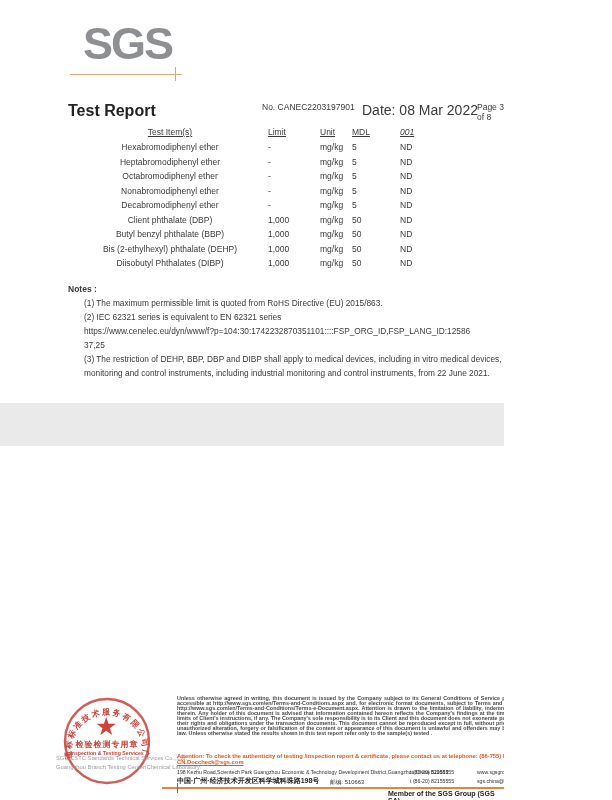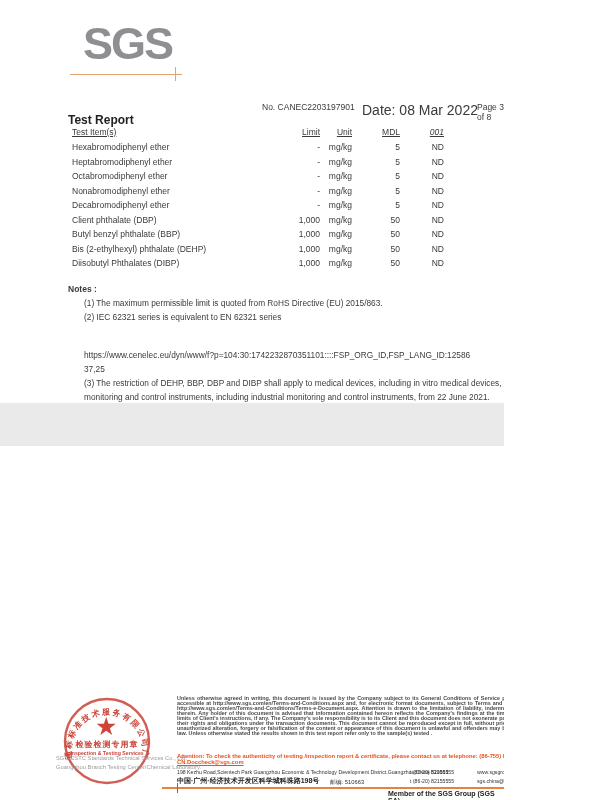--- a/index.html
+++ b/index.html
@@ -7,39 +7,39 @@
     font-family:"Liberation Sans","DejaVu Sans",sans-serif; color:#3a3a3a; }
   #page { position:relative; width:504px; height:800px; background:#fff; overflow:hidden; }
 
   
   .logo { position:absolute; left:83px; top:18px; font-size:45px; font-weight:bold;
           color:#8d8f92; letter-spacing:-2px; }
   .logo-underline { position:absolute; left:70px; top:74px; width:106px; height:1px; background:#dfa673; }
   .reg-tick-v { position:absolute; left:175px; top:67px; width:1px; height:14px; background:#dfa673; }
   .reg-tick-h { position:absolute; left:169px; top:74px; width:13px; height:1px; background:#dfa673; }
 
-  .report-title { position:absolute; left:68px; top:113px; font-size:12px; font-weight:bold; color:#222; }
+  .report-title { position:absolute; left:68px; top:102px; font-size:16px; font-weight:bold; color:#222; }
   .hdr-no   { position:absolute; left:222px; top:102px; font-size:8.5px;padding-left:40px; }
   .hdr-date { position:absolute; left:362px; top:102px; font-size:14px; }
   .hdr-page { position:absolute; left:477px; top:102px; font-size:8.5px; }
 
   
   .tbl { position:absolute; left:72px; top:124px; width:372px; font-size:8.5px; }
   .trow { display:grid; grid-template-columns:196px 52px 32px 48px 44px; height:14.5px; align-items:center; }
   .trow.head { height:16px; }
-  .c-item { text-align:left; }
-  .c-mid  { text-align:right; }
+  .c-item { text-align:center; }
+  .c-mid  { text-align:left; }
   .hlbl { text-decoration:underline; }
   .hlbl.italic { font-style:italic; }
 
   
   .notes-label { position:absolute; left:68px; top:284px; font-size:8.5px; font-weight:bold; }
   .notes-body { position:absolute; left:84px; top:296px; width:466px; font-size:8.3px; line-height:14px; }
   .note-line { display:block; }
-  .note-url { white-space:nowrap;margin-top:24px; }
+  .note-url { white-space:nowrap; }
 
   
   .gray-band { position:absolute; left:0; top:403px; width:612px; height:43px; background:#eaeaea; }
 
   
   .legal { position:absolute; left:177px; top:696px; width:431px; font-size:5.4px; line-height:5.05px;
            font-weight:bold; color:#4a4a4a; text-align:justify; }
   .attention { position:absolute; left:177px; top:753px; width:431px; font-size:5.8px; line-height:6px;
                font-weight:bold; color:#e4551f; }
   .attention .email { text-decoration:underline; }

